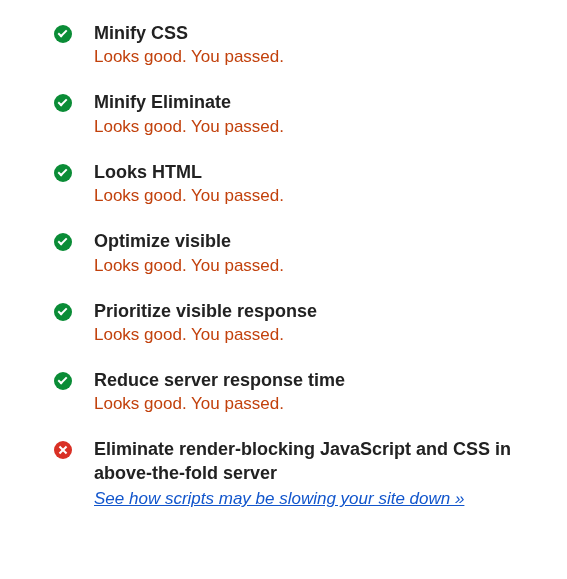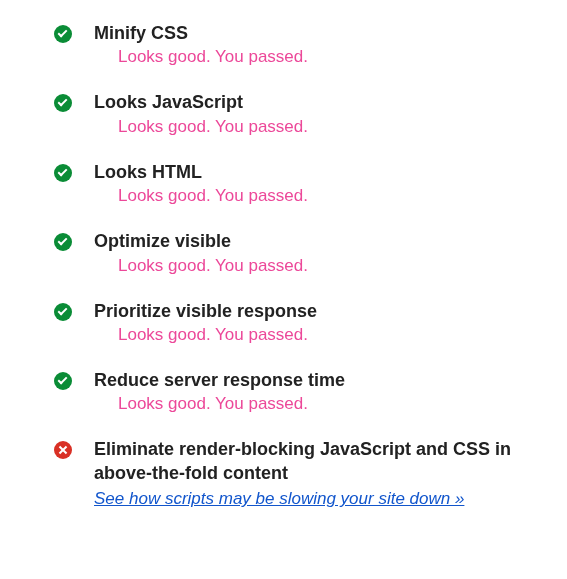--- a/index.html
+++ b/index.html
@@ -25,23 +25,22 @@
   .text-col {
     flex: 1;
   }
   .title {
     font-weight: 700;
     color: #222;
     line-height: 1.3;
     margin-bottom: 2px;
   }
   .subtitle {
-    color: #ec4899;
+    color: #c2410c;
     font-size: 17px;
-    margin-left: 24px;
   }
   .link {
     color: #1155cc;
     text-decoration: underline;
     cursor: pointer;
     font-size: 17px;
     line-height: 1.4;
     font-style: italic;
   }
   .icon-pass {
@@ -95,21 +94,21 @@
     <div class="title">Minify CSS</div>
     <div class="subtitle">Looks good. You passed.</div>
   </div>
 </div>
 
 <div class="item">
   <div class="icon-col">
     <span class="icon-pass"></span>
   </div>
   <div class="text-col">
-    <div class="title">Looks JavaScript</div>
+    <div class="title">Minify Eliminate</div>
     <div class="subtitle">Looks good. You passed.</div>
   </div>
 </div>
 
 <div class="item">
   <div class="icon-col">
     <span class="icon-pass"></span>
   </div>
   <div class="text-col">
     <div class="title">Looks HTML</div>
@@ -145,16 +144,16 @@
     <div class="title">Reduce server response time</div>
     <div class="subtitle">Looks good. You passed.</div>
   </div>
 </div>
 
 <div class="item">
   <div class="icon-col">
     <span class="icon-fail"></span>
   </div>
   <div class="text-col">
-    <div class="title">Eliminate render-blocking JavaScript and CSS in above-the-fold content</div>
+    <div class="title">Eliminate render-blocking JavaScript and CSS in above-the-fold server</div>
     <a class="link">See how scripts may be slowing your site down »</a>
   </div>
 </div>
 
 </body></html>

